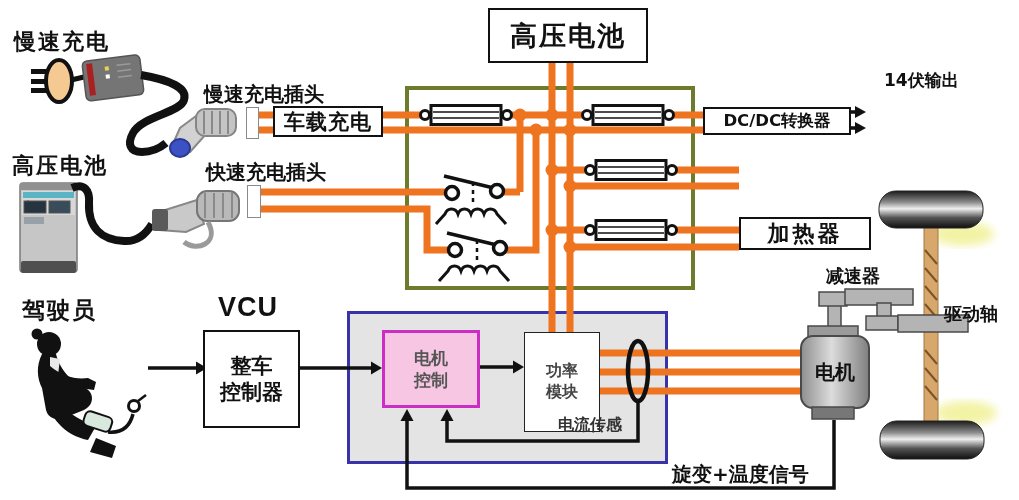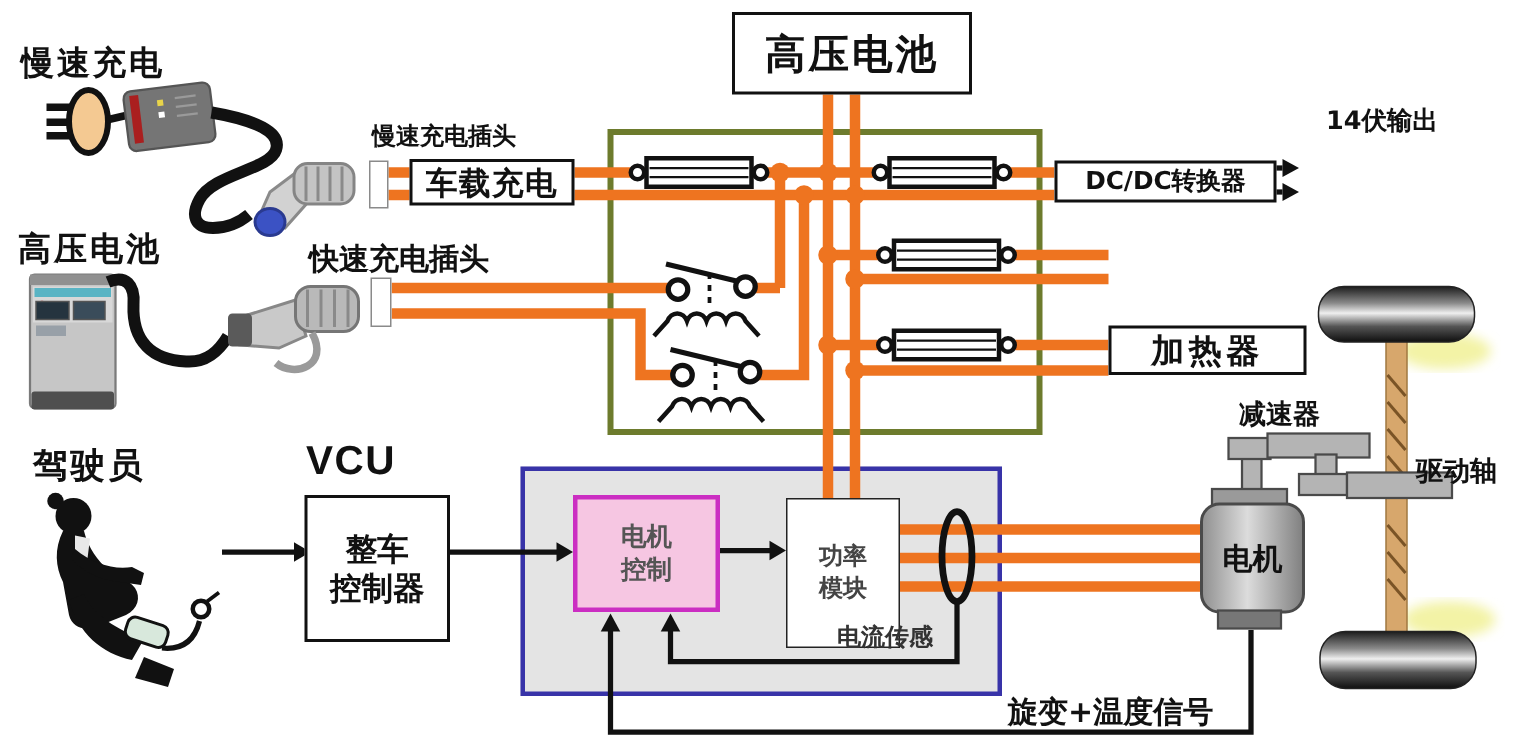--- a/index.html
+++ b/index.html
@@ -24,27 +24,27 @@
   #vcu-box{left:203px;top:330px;width:97px;height:98px;font-size:21px;line-height:1.25;}
   #mc-box{left:382px;top:330px;width:98px;height:78px;background:#f6c6e2;border:3.5px solid #cb2ec2;color:#555;font-size:17px;line-height:1.3;}
   #pm-box{left:524px;top:332px;width:76px;height:100px;border:1.8px solid #222;color:#444;font-size:16px;line-height:1.3;}
   #motor-label{left:801px;top:336px;width:68px;height:72px;background:transparent;border:none;font-size:20px;}
   .conn{position:absolute;z-index:3;background:#fff;border:1.5px solid #8a8a8a;}
   #conn-slow{left:246px;top:107px;width:13px;height:32px;}
   #conn-fast{left:247px;top:185px;width:14px;height:33px;}
   .lbl{position:absolute;z-index:3;font-weight:bold;color:#111;white-space:nowrap;}
   #lbl-slow{left:14px;top:27px;font-size:22px;letter-spacing:2px;}
   #lbl-fast{left:12px;top:151px;font-size:22px;letter-spacing:2px;}
-  #lbl-slow-plug{left:204px;top:81px;font-size:16px;margin-left:44px;}
+  #lbl-slow-plug{left:204px;top:81px;font-size:20px;}
   #lbl-fast-plug{left:206px;top:159px;font-size:20px;}
   #lbl-14v{left:884px;top:69px;font-size:17px;}
   #lbl-reducer{left:826px;top:264px;font-size:18px;}
   #lbl-shaft{left:944px;top:279px;font-size:18px;margin-top:23px;}
   #lbl-driver{left:22px;top:295px;font-size:23px;letter-spacing:2px;}
-  #lbl-vcu{left:204px;top:292px;font-size:27px;font-family:"Liberation Sans",sans-serif;letter-spacing:1px;}
+  #lbl-vcu{left:218px;top:292px;font-size:27px;font-family:"Liberation Sans",sans-serif;letter-spacing:1px;}
   #lbl-current{left:558px;top:415px;font-size:16px;color:#333;}
   #lbl-resolver{left:672px;top:461px;font-size:20px;}
 </style>
 </head>
 <body>
 
 <div id="stage">
 
   <div class="bigbox" id="junction-box"></div>
   <div class="bigbox" id="controller-box"></div>

